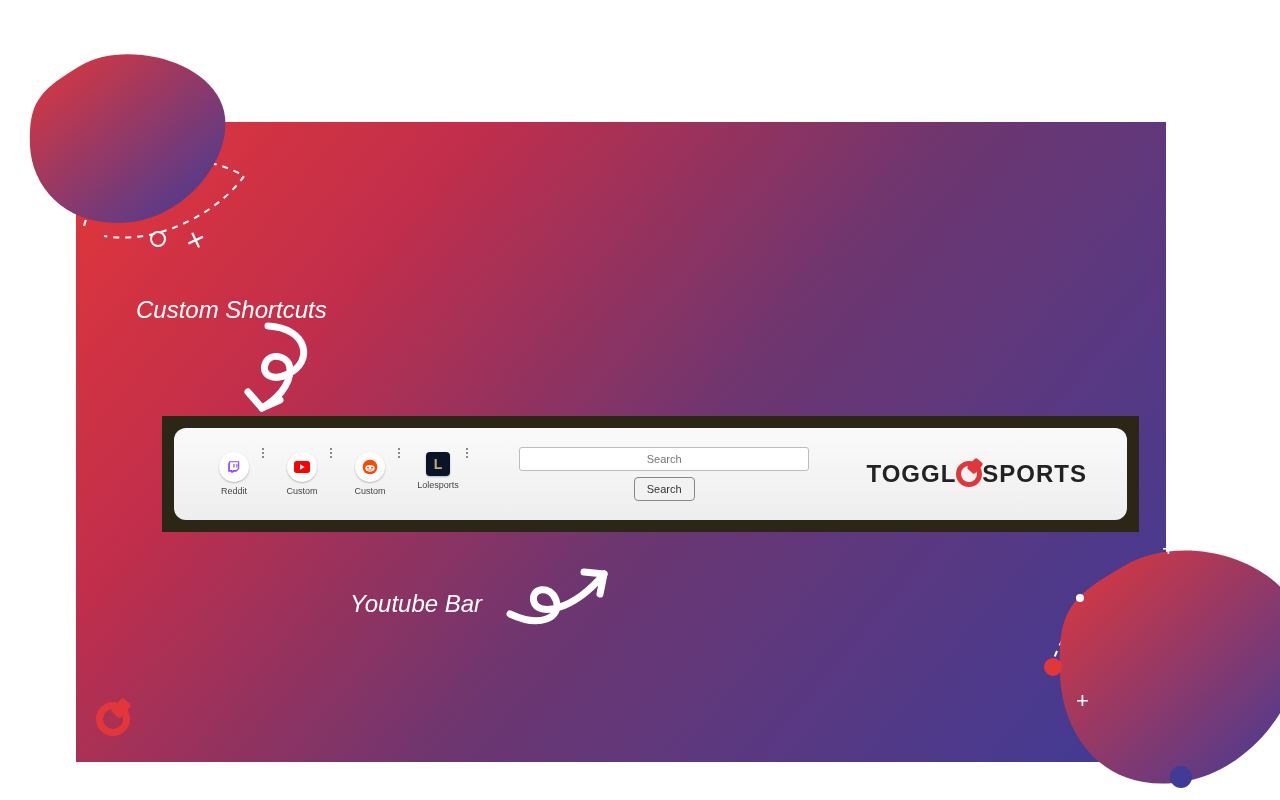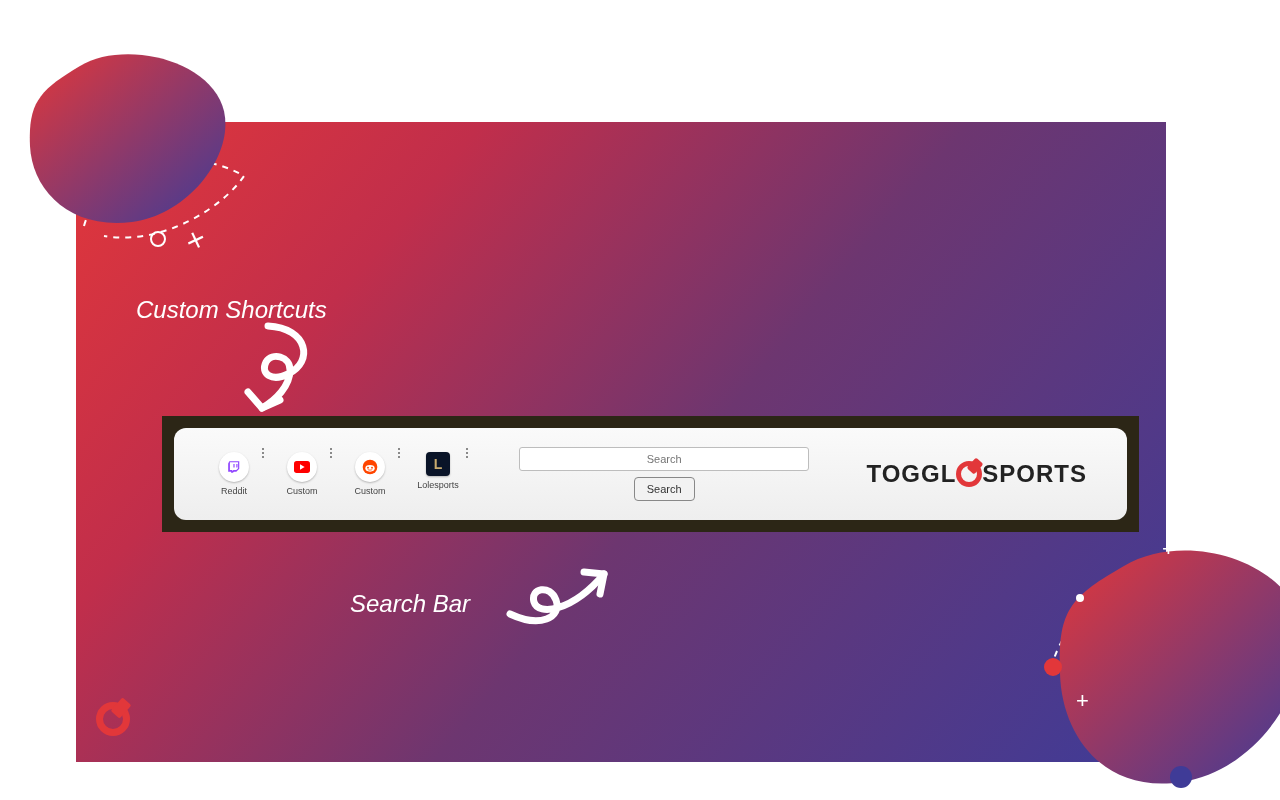--- a/index.html
+++ b/index.html
@@ -150,21 +150,21 @@
   <h1 class="headline">
     <br>
   </h1>
 
   <div class="annot shortcuts">Custom Shortcuts</div>
   <svg class="arrow1" viewBox="0 0 100 100">
     <path d="M36 8 C76 10 82 44 56 56 C40 64 28 56 34 44 C40 34 58 38 58 52 C58 68 44 82 30 90" fill="none" stroke="#fff" stroke-width="7" stroke-linecap="round"></path>
     <path d="M30 90 L16 74 M30 90 L48 82" fill="none" stroke="#fff" stroke-width="7" stroke-linecap="round"></path>
   </svg>
 
-  <div class="annot search">Search Bar</div>
+  <div class="annot search">Youtube Bar</div>
   <svg class="arrow2" viewBox="0 0 120 80">
     <path d="M10 64 C40 78 62 68 56 50 C50 34 30 38 34 52 C38 66 72 62 104 24" fill="none" stroke="#fff" stroke-width="7" stroke-linecap="round"></path>
     <path d="M104 24 L84 22 M104 24 L100 44" fill="none" stroke="#fff" stroke-width="7" stroke-linecap="round"></path>
   </svg>
 
   <div class="preview-wrap">
     <div class="preview-bar">
       <div class="shortcuts">
 
         <div class="shortcut">

